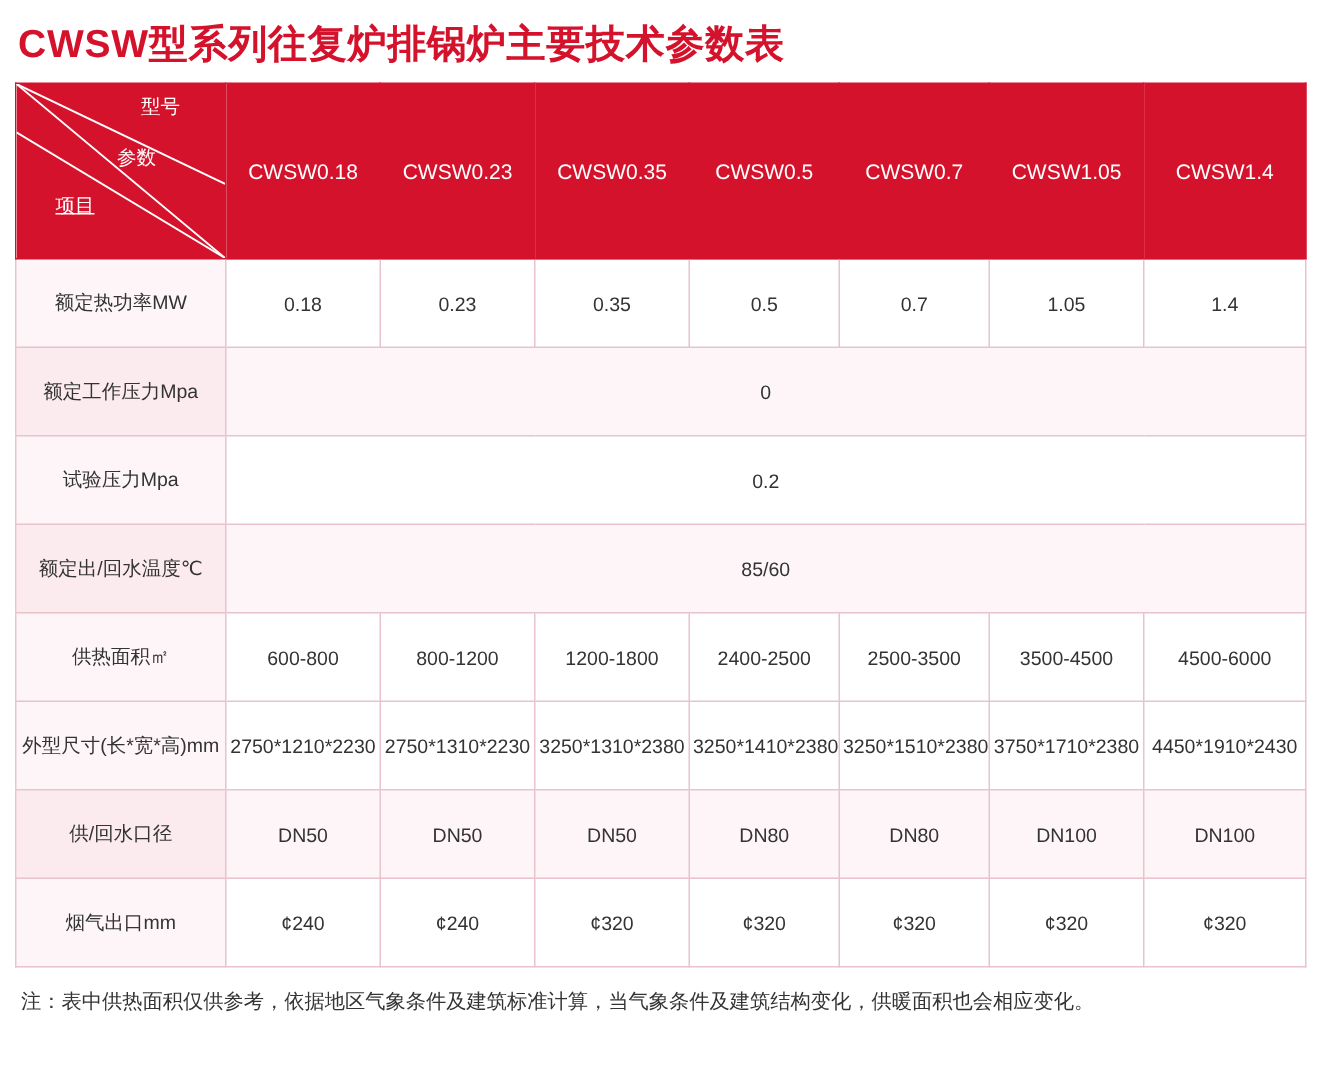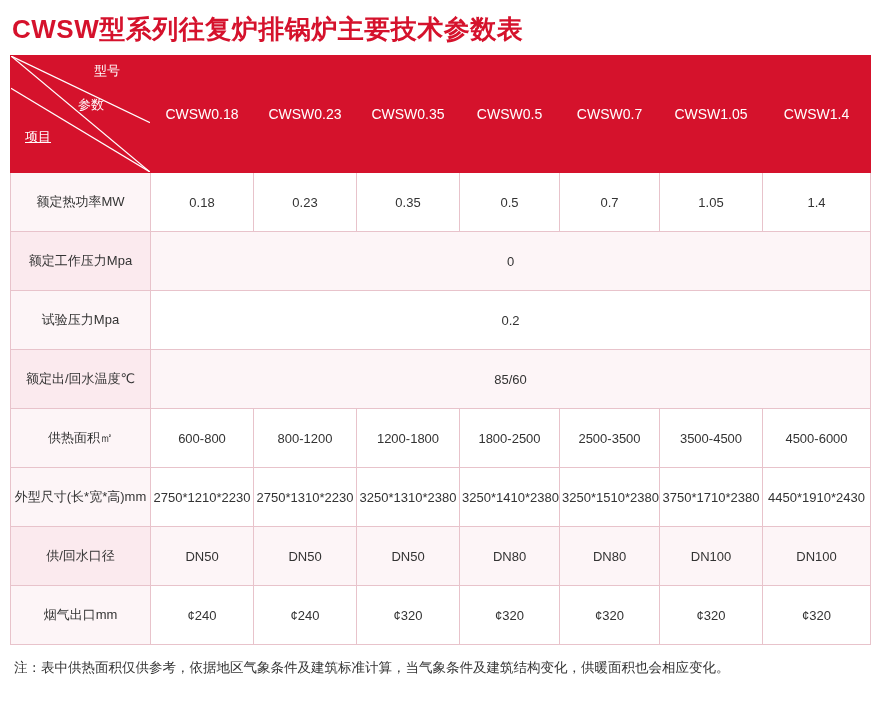--- a/index.html
+++ b/index.html
@@ -64,21 +64,21 @@
     width: 100%; height: 100%;
   }
   td.corner .lbl {
     position: absolute;
     color: #ffffff;
     font-size: 13px;
     white-space: nowrap;
   }
   td.corner .lbl.model { right: 30px; top: 6px; }
   td.corner .lbl.param { right: 46px; top: 40px; }
-  td.corner .lbl.item  { left: 14px;  bottom: 26px; text-decoration: underline; }
+  td.corner .lbl.item  { left: 26px;  bottom: 26px; text-decoration: underline; }
 
   td.rowlabel {
     width: 140px;
     background: #fdf5f7;
     font-size: 13px;
     color: #333333;
     margin-left: 26px;
   }
   tr.data-row td { height: 50px; }
   tr.data-row.alt td { background: #fdf5f7; }
@@ -157,21 +157,21 @@
       <tr class="data-row alt">
         <td class="rowlabel">额定出/回水温度℃</td>
         <td class="val" colspan="7">85/60</td>
       </tr>
 
       <tr class="data-row">
         <td class="rowlabel">供热面积㎡</td>
         <td class="val">600-800</td>
         <td class="val">800-1200</td>
         <td class="val">1200-1800</td>
-        <td class="val">1800-2500</td>
+        <td class="val">2400-2500</td>
         <td class="val">2500-3500</td>
         <td class="val">3500-4500</td>
         <td class="val">4500-6000</td>
       </tr>
 
 
       <tr class="data-row">
         <td class="rowlabel small">外型尺寸(长*宽*高)mm</td>
         <td class="val small">2750*1210*2230</td>
         <td class="val small">2750*1310*2230</td>

